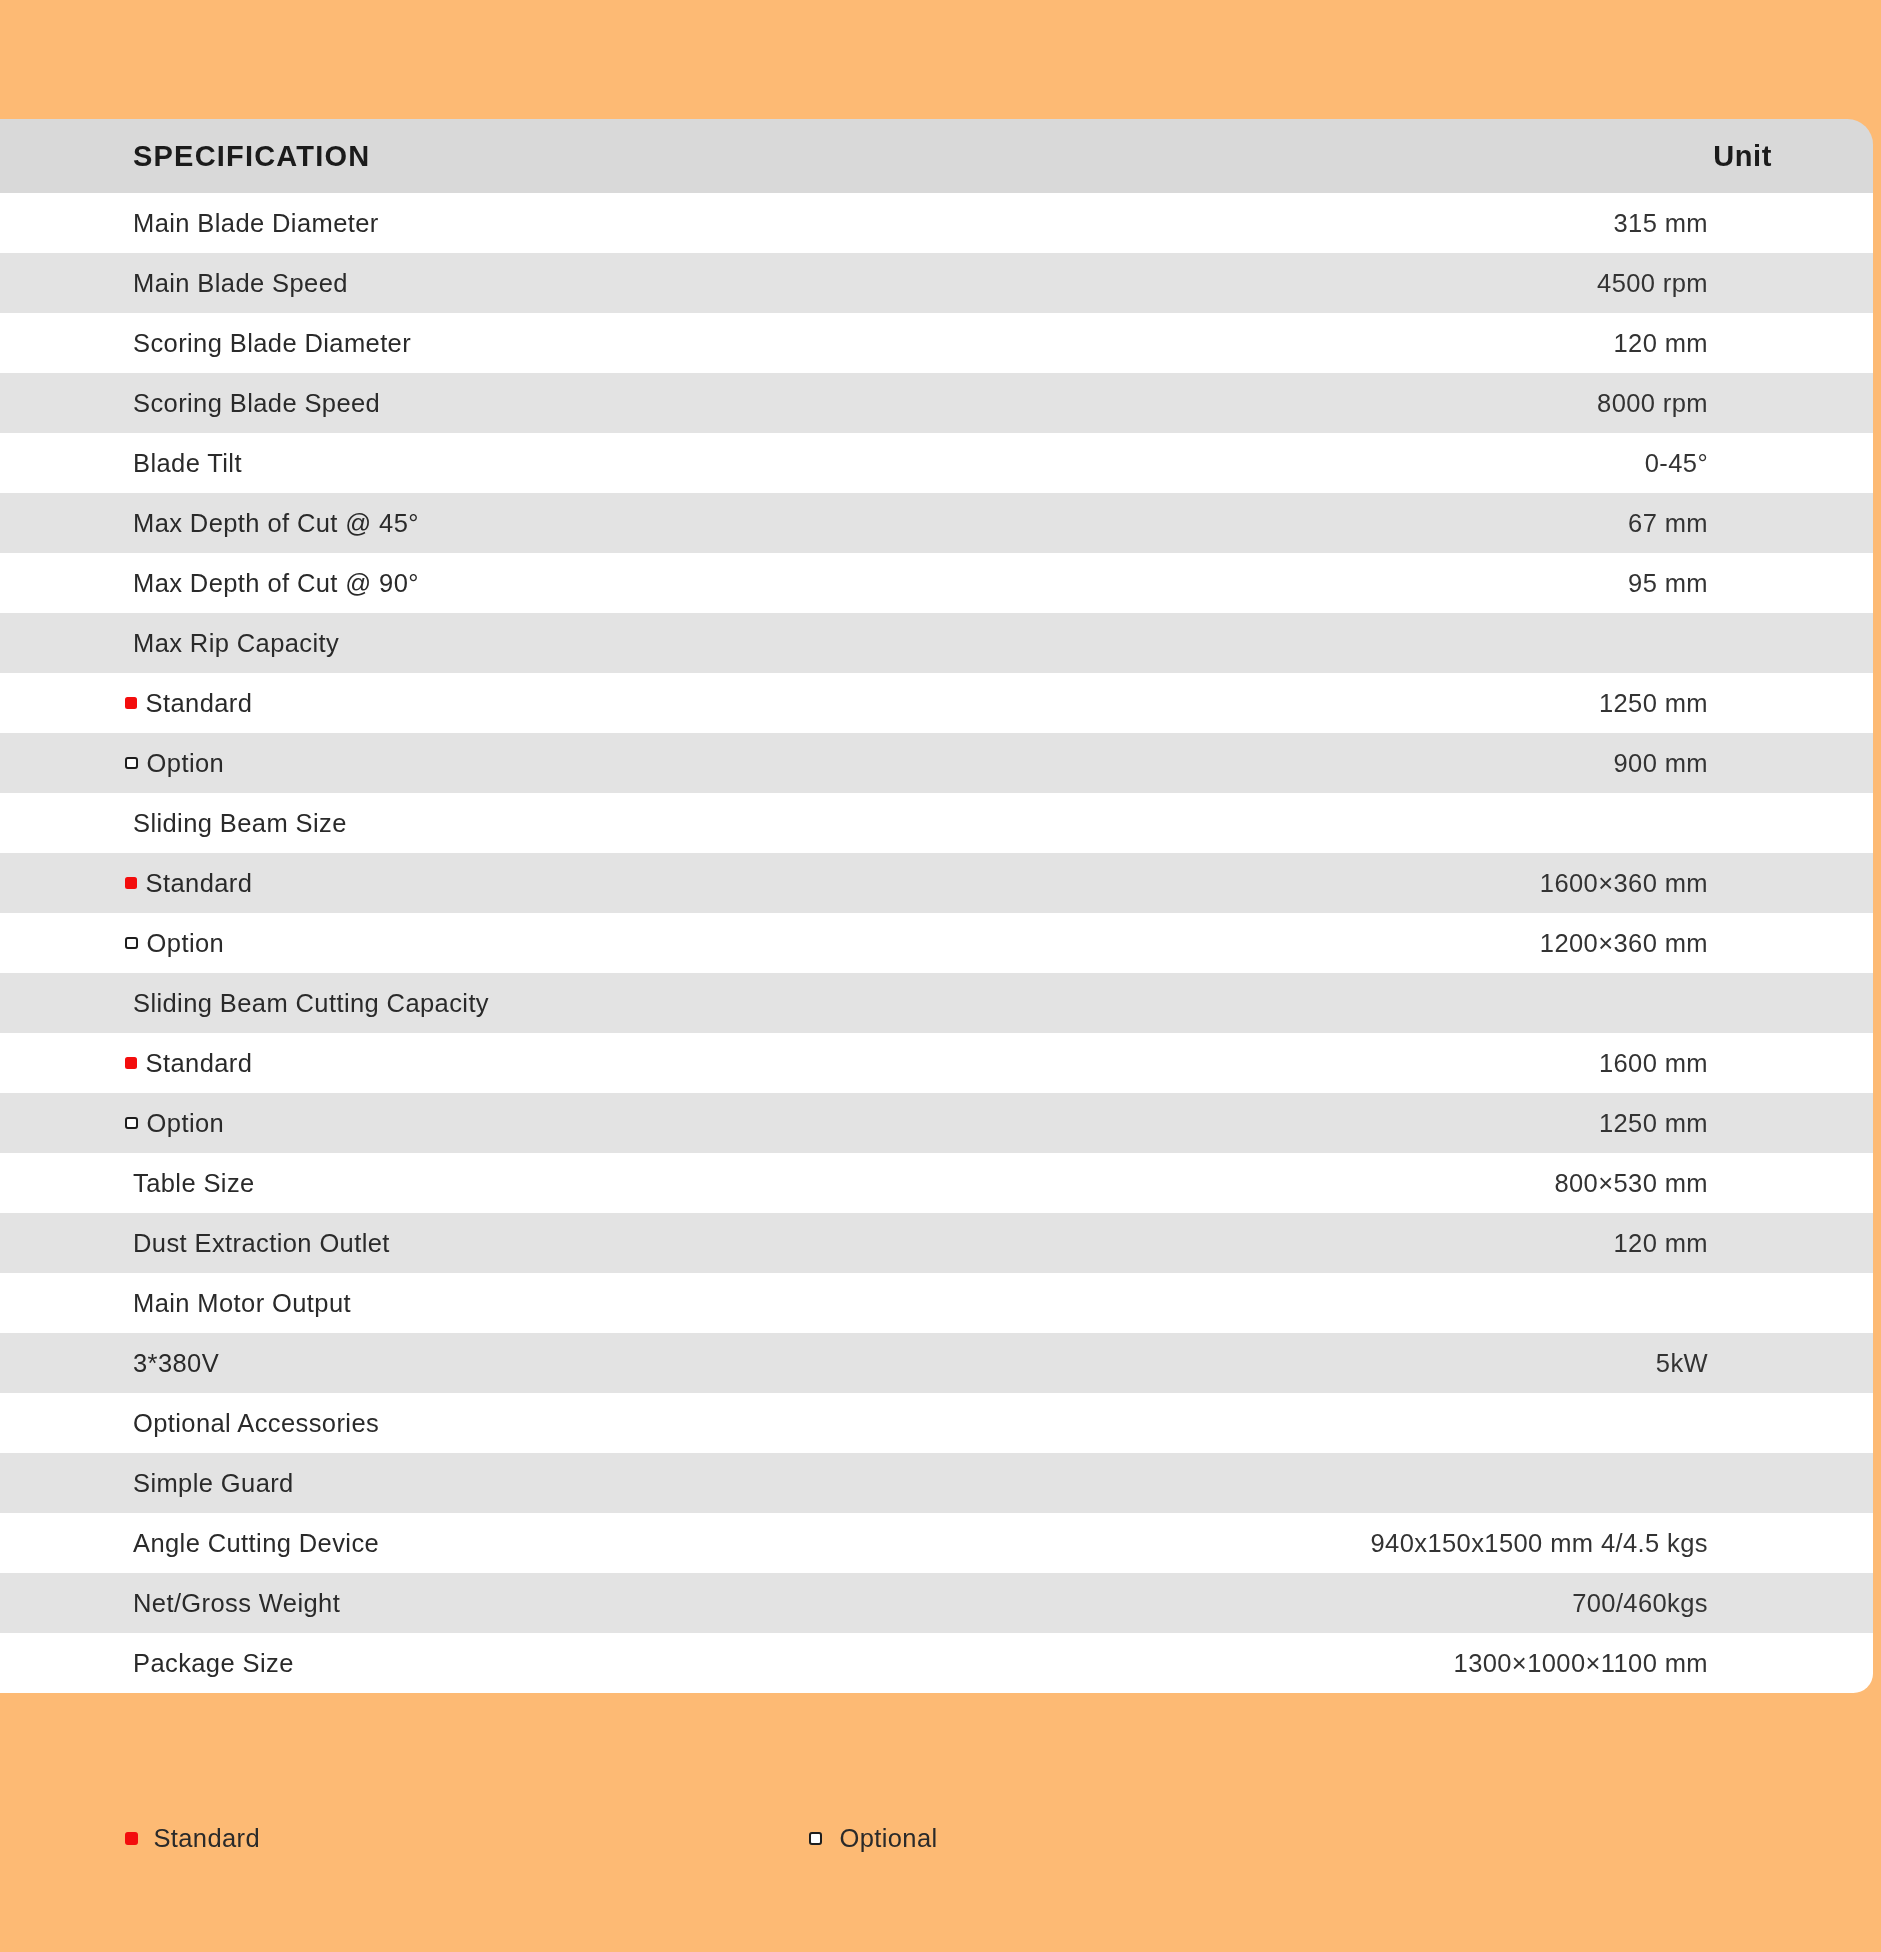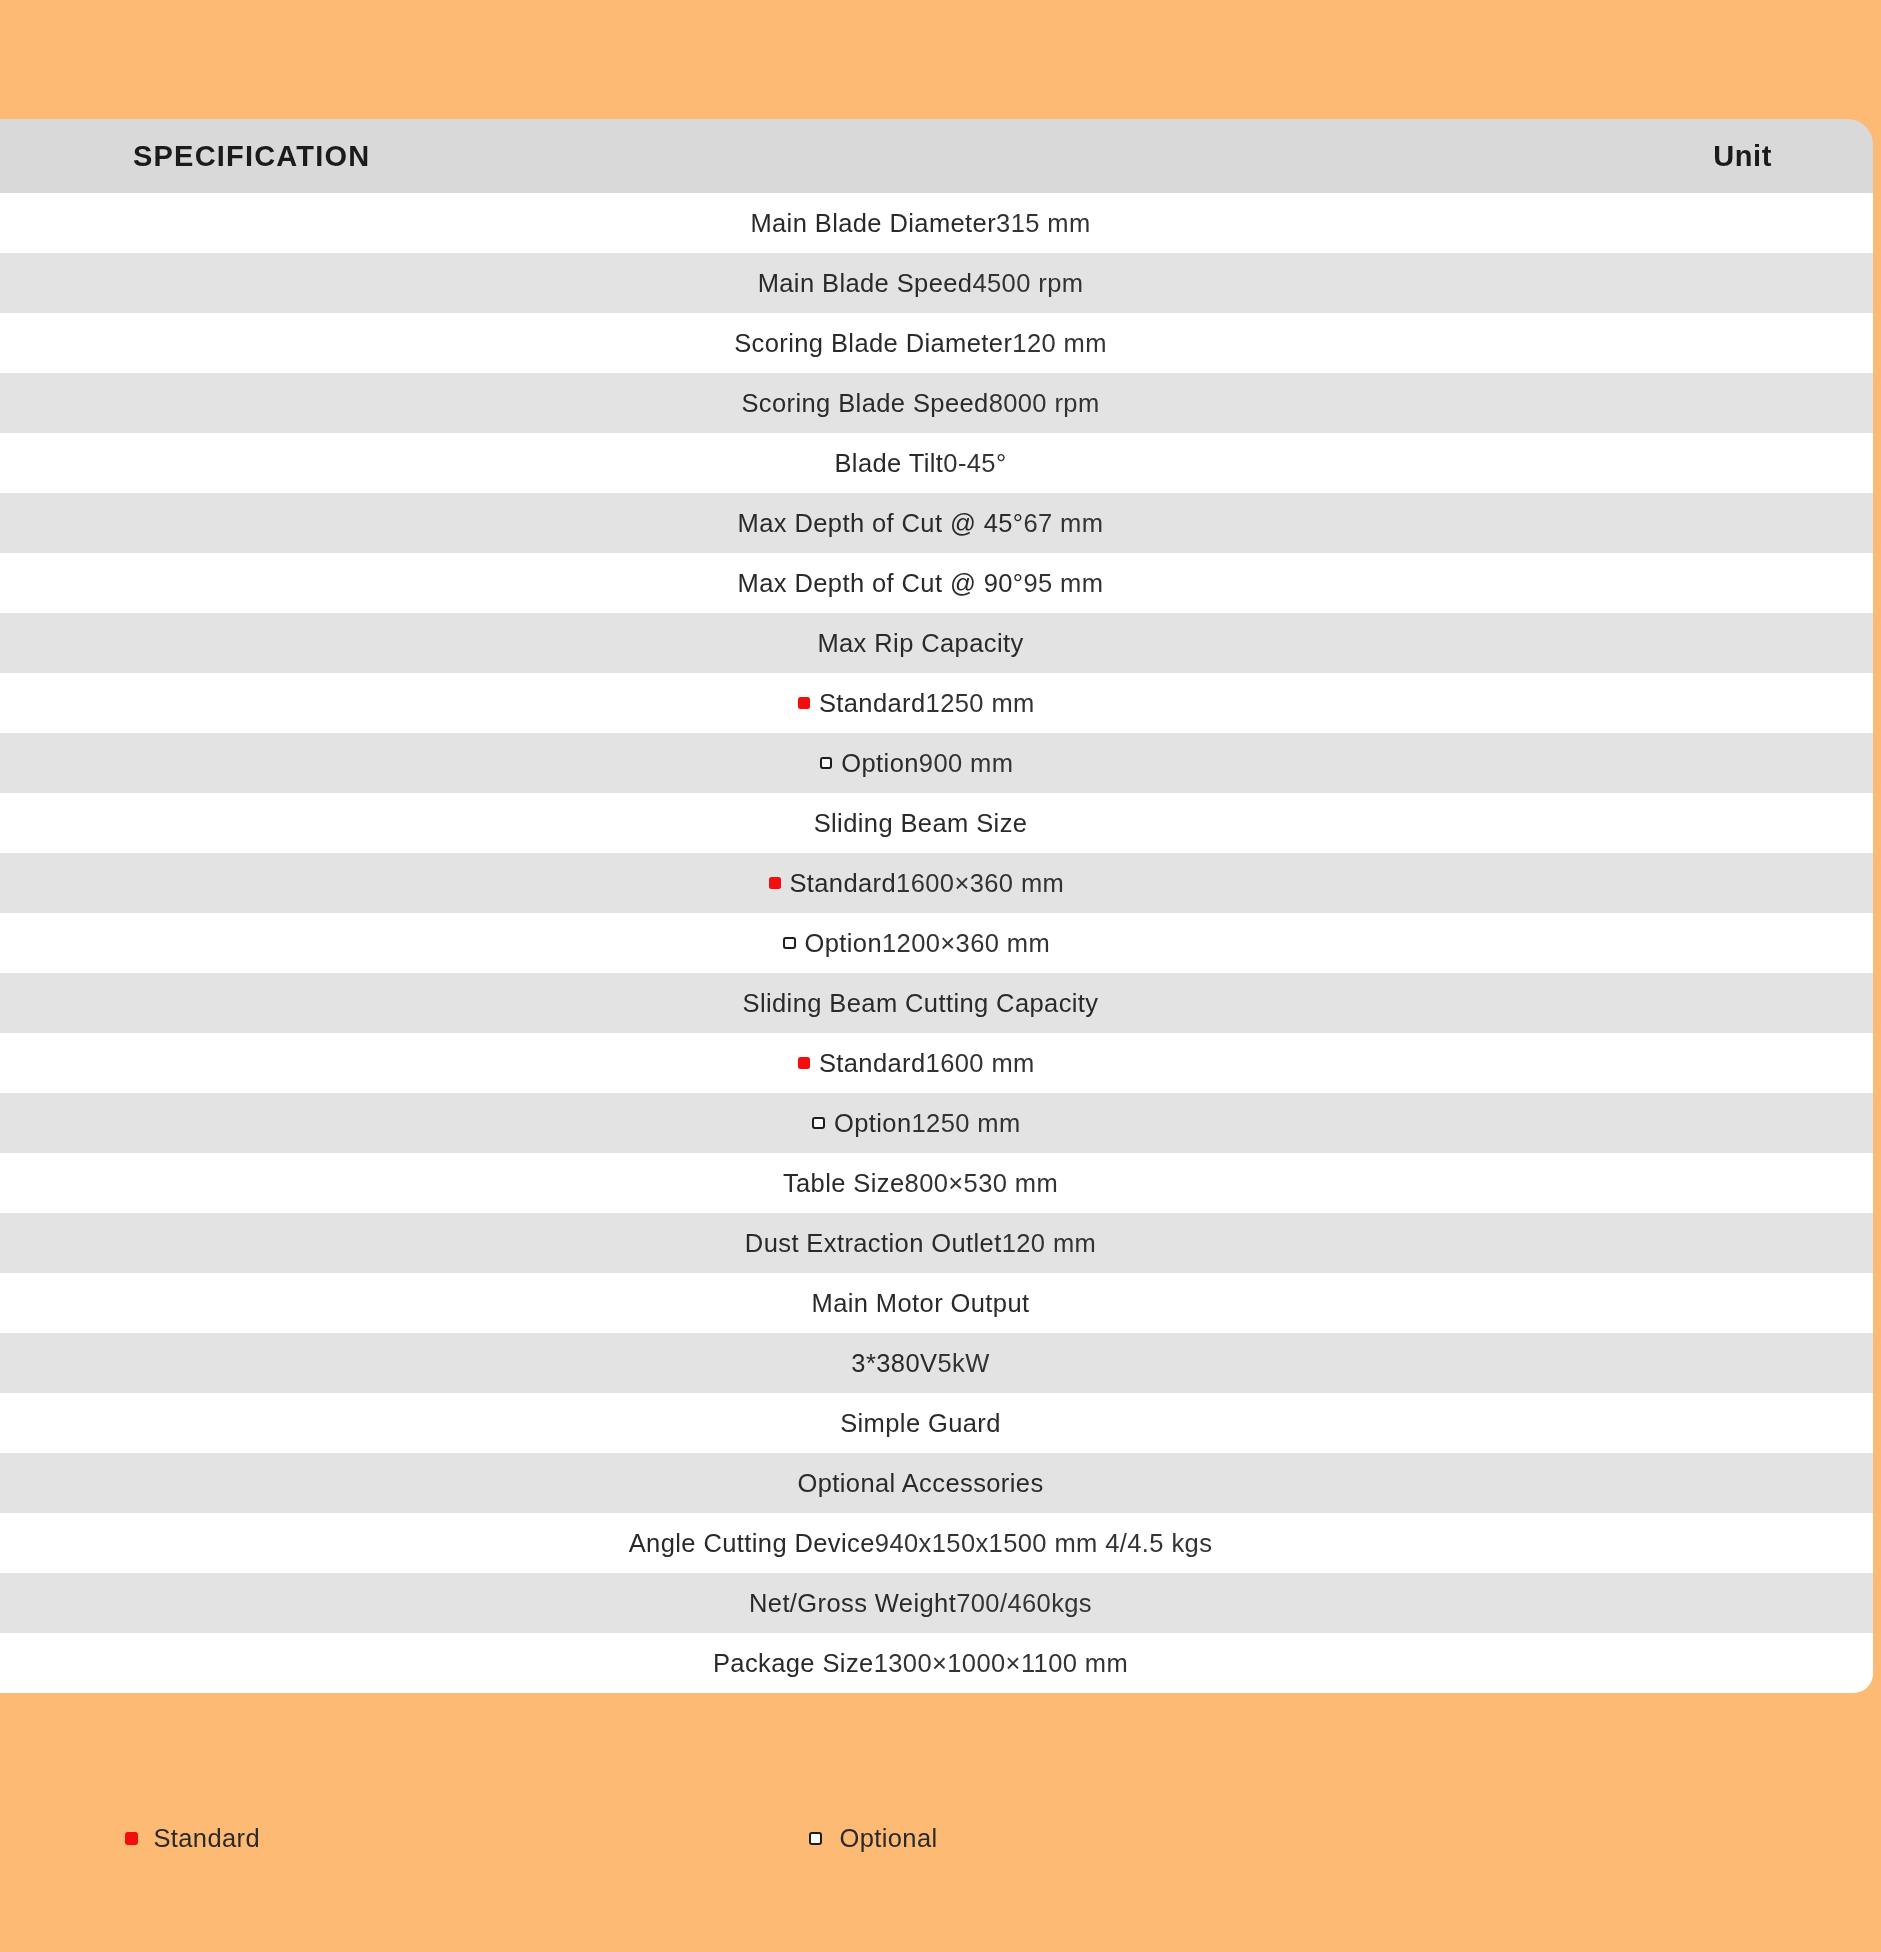--- a/index.html
+++ b/index.html
@@ -41,21 +41,21 @@
     font-size: 29px;
     font-weight: bold;
     letter-spacing: 0.6px;
     color: #1b1b1b;
   }
   .tbody { width: 100%; }
   .row {
     height: 60px;
     display: flex;
     align-items: center;
-    justify-content: center;
+    justify-content: space-between;
     background: #ffffff;
   }
   .row:nth-child(even) { background: var(--row-gray, #e3e3e3); }
   .row:last-child { border-radius: 0 0 19.6px 0; }
   .cell-label {
     display: flex;
     align-items: center;
     padding-left: 133px;
     font-size: 25.5px;
     color: #2a2a2a;
@@ -257,27 +257,27 @@
           <span class="cell-value"></span>
         </div>
         <div class="row">
           <span class="cell-label">
             <span>3*380V</span>
           </span>
           <span class="cell-value">5kW</span>
         </div>
         <div class="row">
           <span class="cell-label">
+            <span>Optional Accessories</span>
+          </span>
+          <span class="cell-value"></span>
+        </div>
+        <div class="row">
+          <span class="cell-label">
             <span>Simple Guard</span>
-          </span>
-          <span class="cell-value"></span>
-        </div>
-        <div class="row">
-          <span class="cell-label">
-            <span>Optional Accessories</span>
           </span>
           <span class="cell-value"></span>
         </div>
         <div class="row">
           <span class="cell-label">
             <span>Angle Cutting Device</span>
           </span>
           <span class="cell-value">940x150x1500 mm 4/4.5 kgs</span>
         </div>
         <div class="row">

